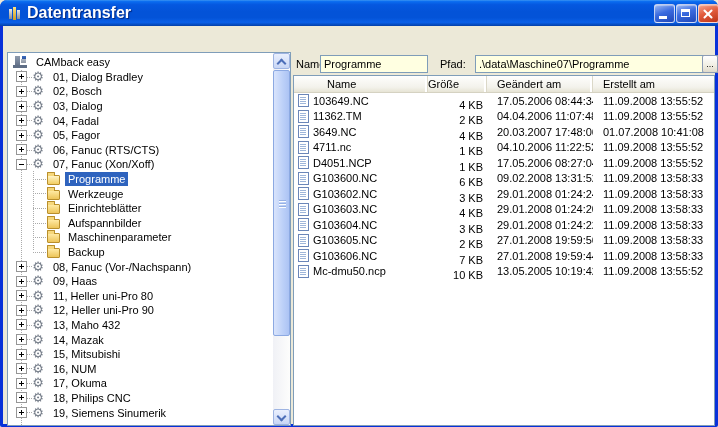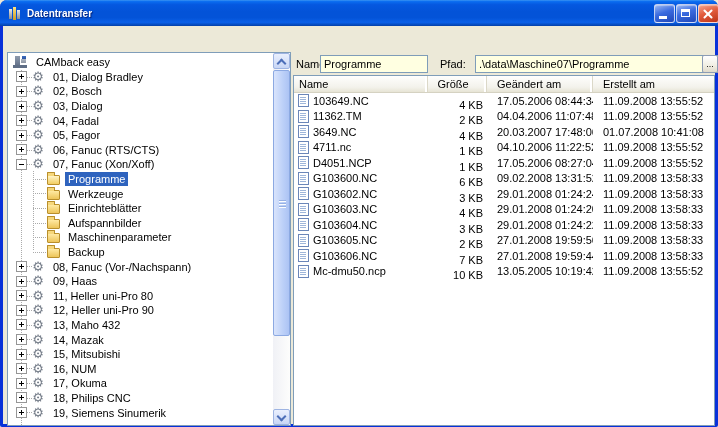--- a/index.html
+++ b/index.html
@@ -15,21 +15,21 @@
     border-radius:7px 7px 0 0;
     background:linear-gradient(180deg,#3B95F2 0%,#0A6CF0 6%,#0558E0 18%,#0353D8 45%,#0353D8 68%,#0A60E8 86%,#0340A8 100%);
     display:flex;align-items:center;
   }
   #app-icon{width:15px;height:15px;margin:0 5px 0 7px;
     background:
       linear-gradient(#E8E8E8,#8C8C8C) 2px 3px/3px 10px no-repeat,
       linear-gradient(#FFE27A,#C89B2A) 6px 1px/3px 13px no-repeat,
       linear-gradient(#E8E8E8,#8C8C8C) 10px 4px/3px 9px no-repeat;
   }
-  #title-text{color:#fff;font-weight:bold;font-size:10px;text-shadow:1px 1px 1px rgba(0,0,60,.6);}
+  #title-text{color:#fff;font-weight:bold;font-size:16px;text-shadow:1px 1px 1px rgba(0,0,60,.6);}
   .wbtn{position:absolute;top:4px;width:21px;height:19px;border:1px solid rgba(255,255,255,.7);
     border-radius:3px;box-sizing:border-box;box-shadow:inset 0 1px 1px rgba(255,255,255,.4);}
   .wbtn.minb{left:654px;background:linear-gradient(160deg,#9CB8F2,#3B6CE0 45%,#1F47B8);}
   .wbtn.maxb{left:676px;background:linear-gradient(160deg,#9CB8F2,#3B6CE0 45%,#1F47B8);}
   .wbtn.closeb{left:698px;background:linear-gradient(160deg,#F2A68E,#E25C3E 45%,#BC3418);}
   .minb::after{content:"";position:absolute;left:4px;bottom:3px;width:8px;height:3px;background:#fff;}
   .maxb::after{content:"";position:absolute;left:4px;top:4px;width:9px;height:8px;box-sizing:border-box;
     border:1px solid #fff;border-top:3px solid #fff;}
   .closeb::before,.closeb::after{content:"";position:absolute;left:3px;top:8px;width:12px;height:2px;
     background:#fff;border-radius:1px;}
@@ -99,22 +99,22 @@
     font-size:9px;text-align:center;line-height:14px;padding:0;}
 
   
   #file-panel{position:absolute;left:290px;top:49px;width:422px;height:351px;background:#fff;
     border:1px solid #7F9DB9;box-sizing:border-box;overflow:hidden;}
   #file-header{display:grid;grid-template-columns:134px 59px 106px auto;height:17px;
     background:linear-gradient(#FEFEFD,#F3F2EB 70%,#E7E4D5);border-bottom:1px solid #D5D2C2;box-sizing:border-box;}
   #file-header span{padding-top:2px;border-right:1px solid #DBD8C8;box-shadow:inset -2px 0 0 #fff;
     overflow:hidden;white-space:nowrap;}
   #file-header span:last-child{border-right:none;box-shadow:none;}
-  .hname{padding-left:5px;}
-  .hsize{text-align:center;padding-right:8px;}
+  .hname{padding-left:5px;margin-left:28px;}
+  .hsize{text-align:left;padding-right:8px;}
   .hdate{padding-left:10px;}
   .frow{display:grid;grid-template-columns:134px 59px 106px auto;height:15.5px;align-items:center;}
   .fcell{overflow:hidden;white-space:nowrap;}
   .fname{padding-left:4px;display:flex;align-items:center;}
   .fsize{text-align:right;padding-right:4px;margin-top:8px;}
   .fdate{padding-left:10px;}
   .ficon{position:relative;flex:none;width:9px;height:11px;margin-right:4px;background:#fff;
     border:1px solid #6B86B8;box-sizing:content-box;}
   .ficon::before{content:"";position:absolute;left:1px;top:2px;width:6px;height:1px;background:#9FB6DA;
     box-shadow:0 2px #9FB6DA,0 4px #9FB6DA,0 6px #9FB6DA;}

